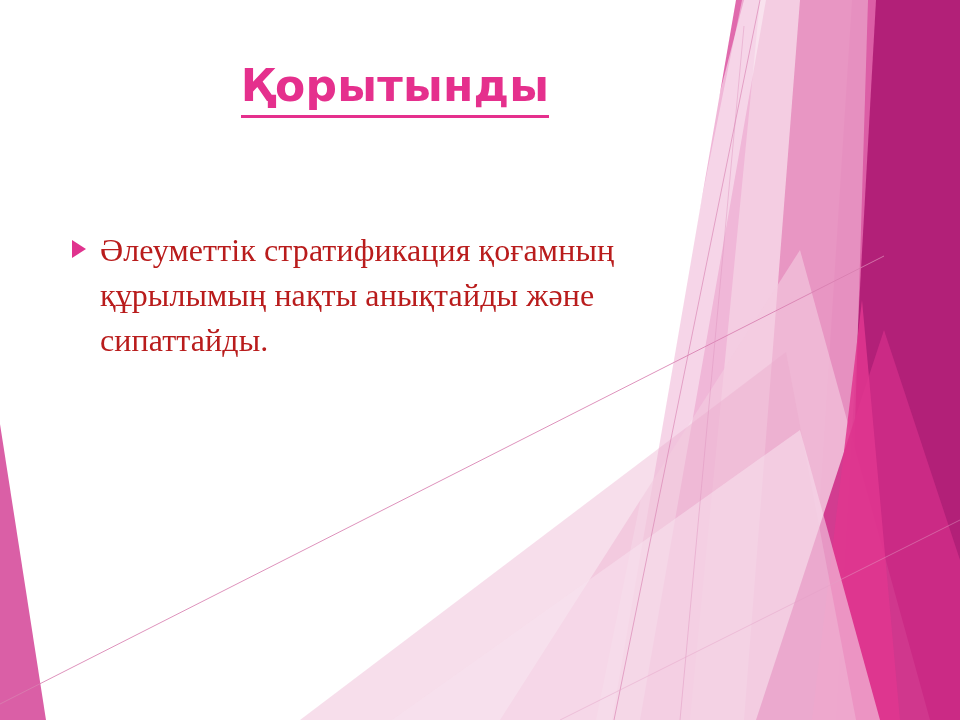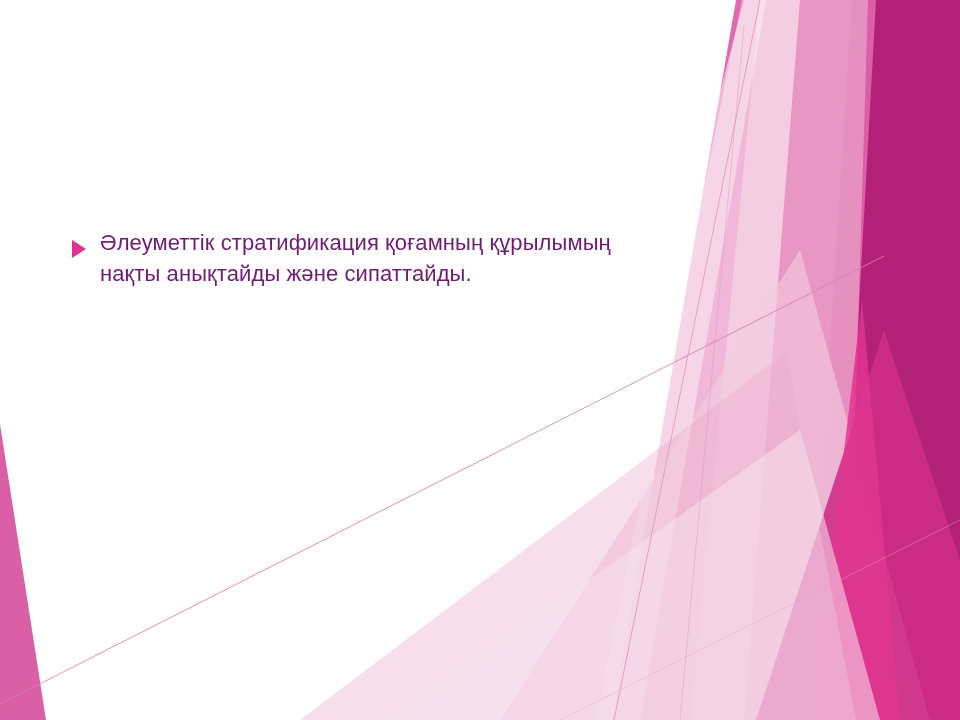--- a/index.html
+++ b/index.html
@@ -67,24 +67,24 @@
   .bullet-marker .tri {
     display: block;
     width: 0;
     height: 0;
     border-left: 14px solid #E0338E;
     border-top: 9px solid transparent;
     border-bottom: 9px solid transparent;
   }
   .bullet-text {
     flex: 1 1 auto;
-    font-family: Liberation Sans, sans-serif;
-    font-size: 22px;
+    font-family: Liberation Serif, serif;
+    font-size: 32px;
     line-height: 1.40;
-    color: #701a75;
+    color: #b91c1c;
     letter-spacing: 0.1px;
   }
 </style>
 </head>
 <body>
 
 <div id="slide">
 
   <svg id="decor" viewBox="0 0 960 720" width="960" height="720" preserveAspectRatio="none" xmlns="http://www.w3.org/2000/svg">
 
@@ -112,20 +112,23 @@
 
     <line x1="0" y1="704" x2="884" y2="256" stroke="#D87FB0" stroke-width="1" opacity="0.85"></line>
 
     <line x1="760" y1="0" x2="614" y2="720" stroke="#D87FB0" stroke-width="1" opacity="0.62"></line>
 
     <line x1="744" y1="26" x2="680" y2="720" stroke="#DE93BE" stroke-width="1" opacity="0.45"></line>
 
     <line x1="560" y1="720" x2="960" y2="520" stroke="#E3A0C6" stroke-width="1" opacity="0.45"></line>
   </svg>
 
+  <div id="title-block">
+    <span id="slide-title">Қорытынды</span>
+  </div>
 
   <div id="body-block">
     <div class="bullet-row">
       <span class="bullet-marker">
         <span class="tri"></span>
       </span>
       <span class="bullet-text">Әлеуметтік стратификация қоғамның құрылымың нақты анықтайды және сипаттайды.</span>
     </div>
   </div>
 

